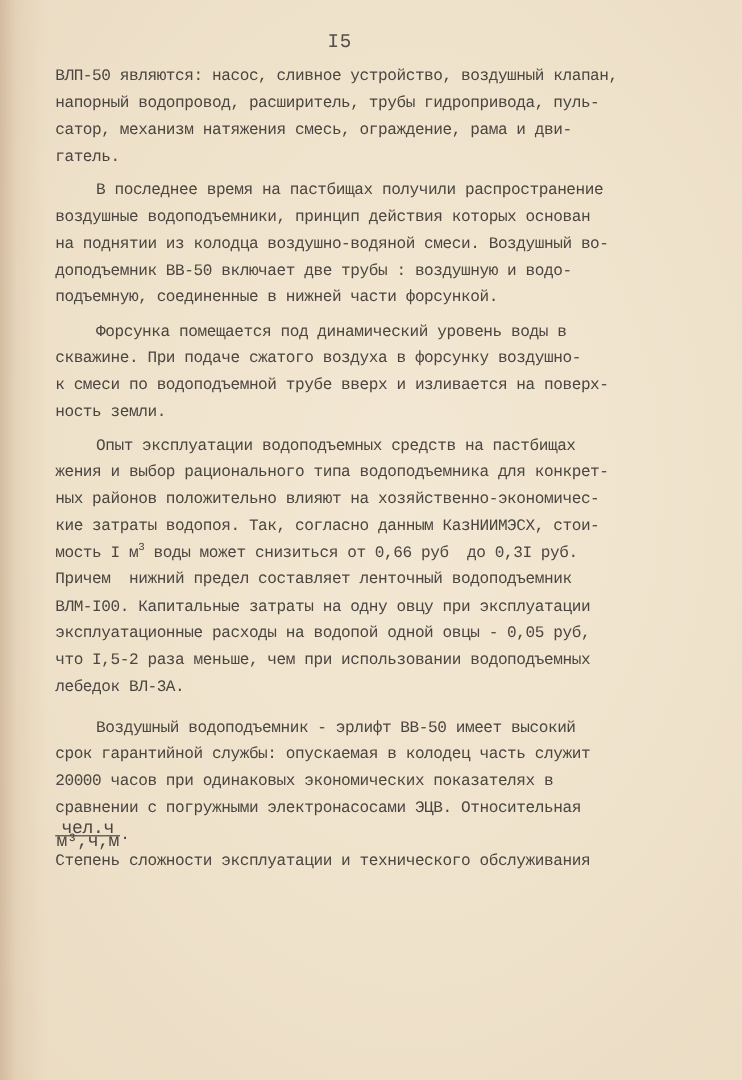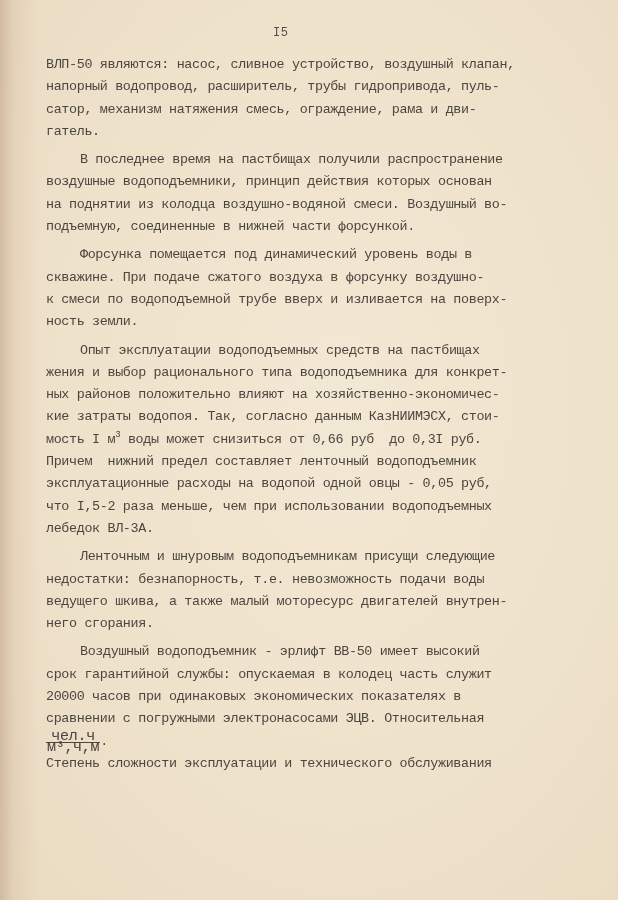--- a/index.html
+++ b/index.html
@@ -19,21 +19,21 @@
       background:
         linear-gradient(to right, rgba(190,160,130,0.55) 0px, rgba(215,190,160,0.35) 14px, rgba(235,220,195,0.0) 40px),
         radial-gradient(ellipse at 55% 45%, #f3e8d4 0%, #efe2cb 55%, #eadbc2 100%);
       font-family: "Liberation Mono", "DejaVu Sans Mono", monospace;
       color: #4a4440;
     }
     .page-number {
       position: absolute;
       top: 26px;
       left: 273px;
-      font-size: 12px;
+      font-size: 16px;
       letter-spacing: 0.5px;
       color: #55504a;
     }
     .body-text {
       position: absolute;
       top: 54px;
       left: 46px;
       width: 540px;
     }
     .line {
@@ -88,51 +88,47 @@
       <span class="line">напорный водопровод, расширитель, трубы гидропривода, пуль-</span>
       <span class="line">сатор, механизм натяжения смесь, ограждение, рама и дви-</span>
       <span class="line">гатель.</span>
     </div>
     <span class="para-gap"></span>
 
     <div class="paragraph">
       <span class="line indent">В последнее время на пастбищах получили распространение</span>
       <span class="line">воздушные водоподъемники, принцип действия которых основан</span>
       <span class="line">на поднятии из колодца воздушно-водяной смеси. Воздушный во-</span>
+      <span class="line">доподъемник ВВ-50 включает две трубы : воздушную и водо-</span>
       <span class="line">подъемную, соединенные в нижней части форсункой.</span>
     </div>
     <span class="para-gap"></span>
 
     <div class="paragraph">
       <span class="line indent">Форсунка помещается под динамический уровень воды в</span>
       <span class="line">скважине. При подаче сжатого воздуха в форсунку воздушно-</span>
       <span class="line">к смеси по водоподъемной трубе вверх и изливается на поверх-</span>
       <span class="line">ность земли.</span>
     </div>
     <span class="para-gap"></span>
 
     <div class="paragraph">
       <span class="line indent">Опыт эксплуатации водоподъемных средств на пастбищах</span>
       <span class="line">жения и выбор рационального типа водоподъемника для конкрет-</span>
       <span class="line">ных районов положительно влияют на хозяйственно-экономичес-</span>
       <span class="line">кие затраты водопоя. Так, согласно данным КазНИИМЭСХ, стои-</span>
       <span class="line"><span>мость I м</span><span class="sup">3</span><span> воды может снизиться от 0,66 руб  до 0,3I руб.</span></span>
       <span class="line">Причем  нижний предел составляет ленточный водоподъемник</span>
+      <span class="line">ВЛМ-I00. Капитальные затраты на одну овцу при эксплуатации</span>
       <span class="line">эксплуатационные расходы на водопой одной овцы - 0,05 руб,</span>
       <span class="line">что I,5-2 раза меньше, чем при использовании водоподъемных</span>
       <span class="line">лебедок ВЛ-3А.</span>
     </div>
     <span class="para-gap"></span>
 
-    <div class="paragraph">
-      <span class="line indent">Ленточным и шнуровым водоподъемникам присущи следующие</span>
-      <span class="line">недостатки: безнапорность, т.е. невозможность подачи воды</span>
-      <span class="line">ведущего шкива, а также малый моторесурс двигателей внутрен-</span>
-      <span class="line">него сгорания.</span>
-    </div>
     <span class="para-gap"></span>
 
     <div class="paragraph">
       <span class="line indent">Воздушный водоподъемник - эрлифт ВВ-50 имеет высокий</span>
       <span class="line">срок гарантийной службы: опускаемая в колодец часть служит</span>
       <span class="line">20000 часов при одинаковых экономических показателях в</span>
       <span class="line">сравнении с погружными электронасосами ЭЦВ. Относительная</span>
       <span class="line"><span class="fraction"><span class="num">чел.ч</span><span class="den">м³,ч,м</span></span><span>.</span></span>
       <span class="line">Степень сложности эксплуатации и технического обслуживания</span>
 

